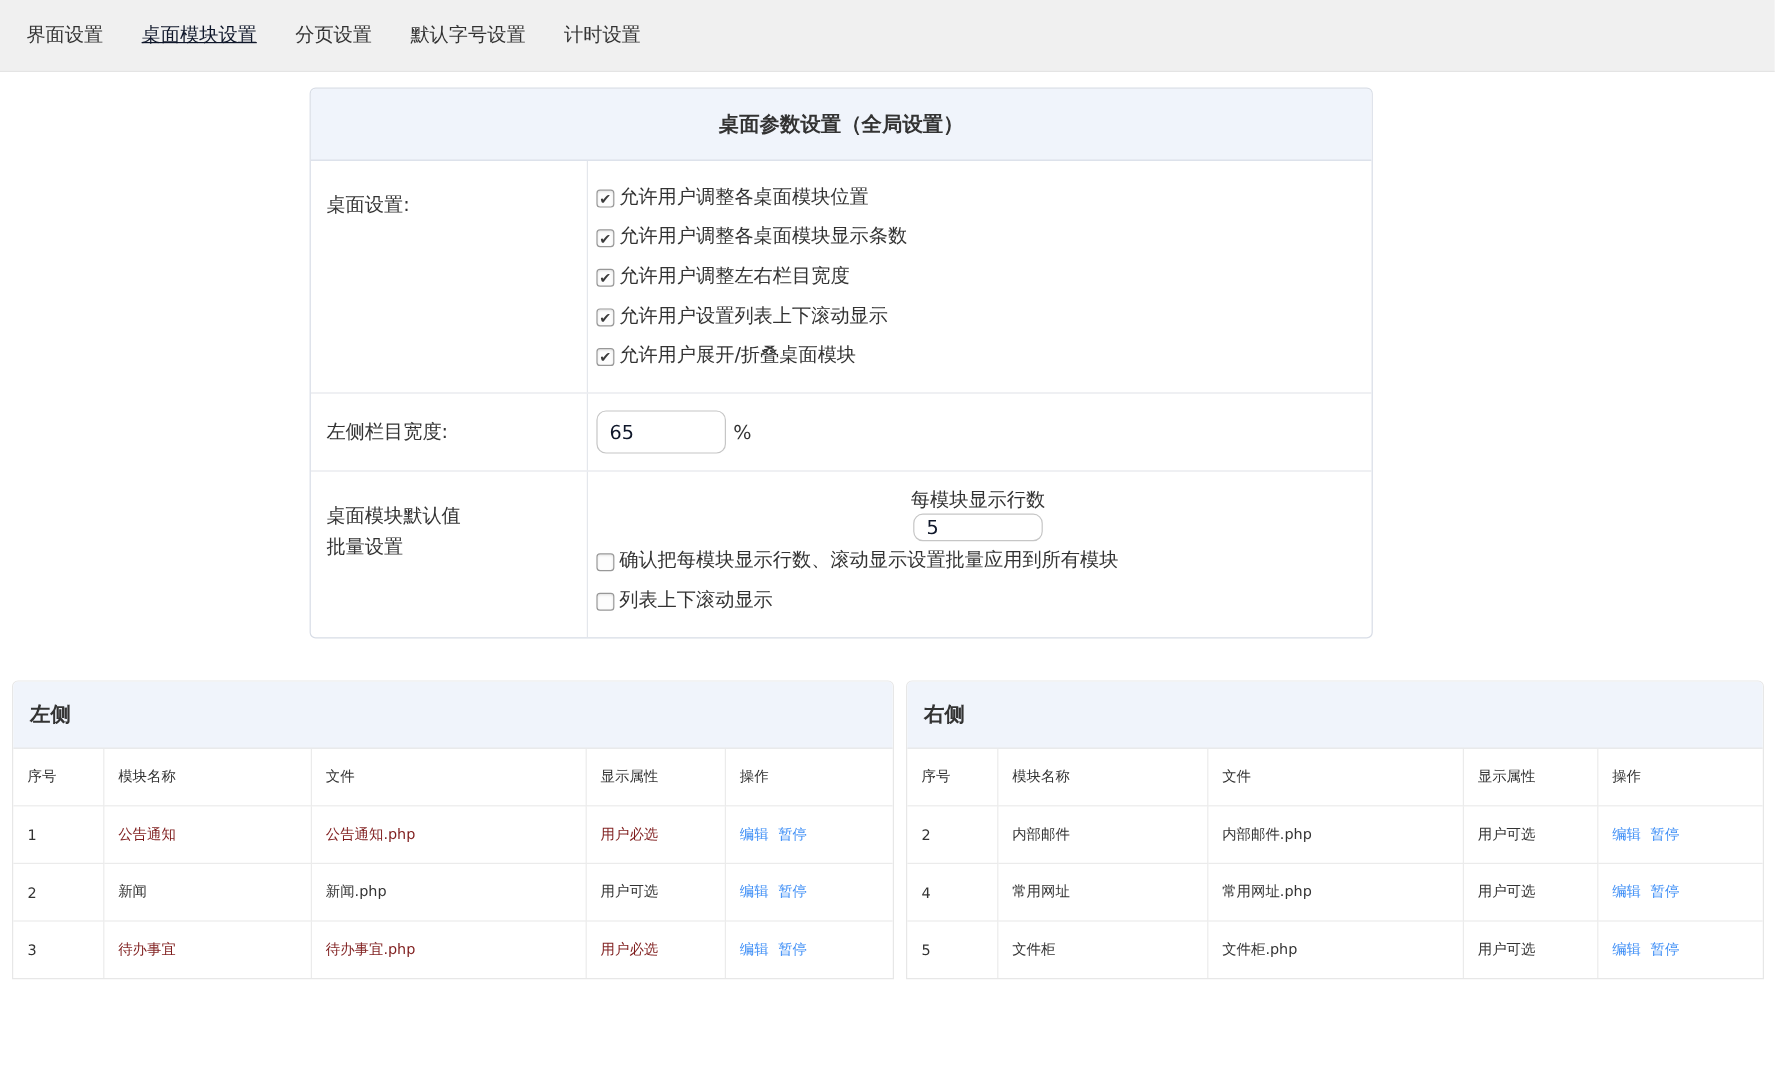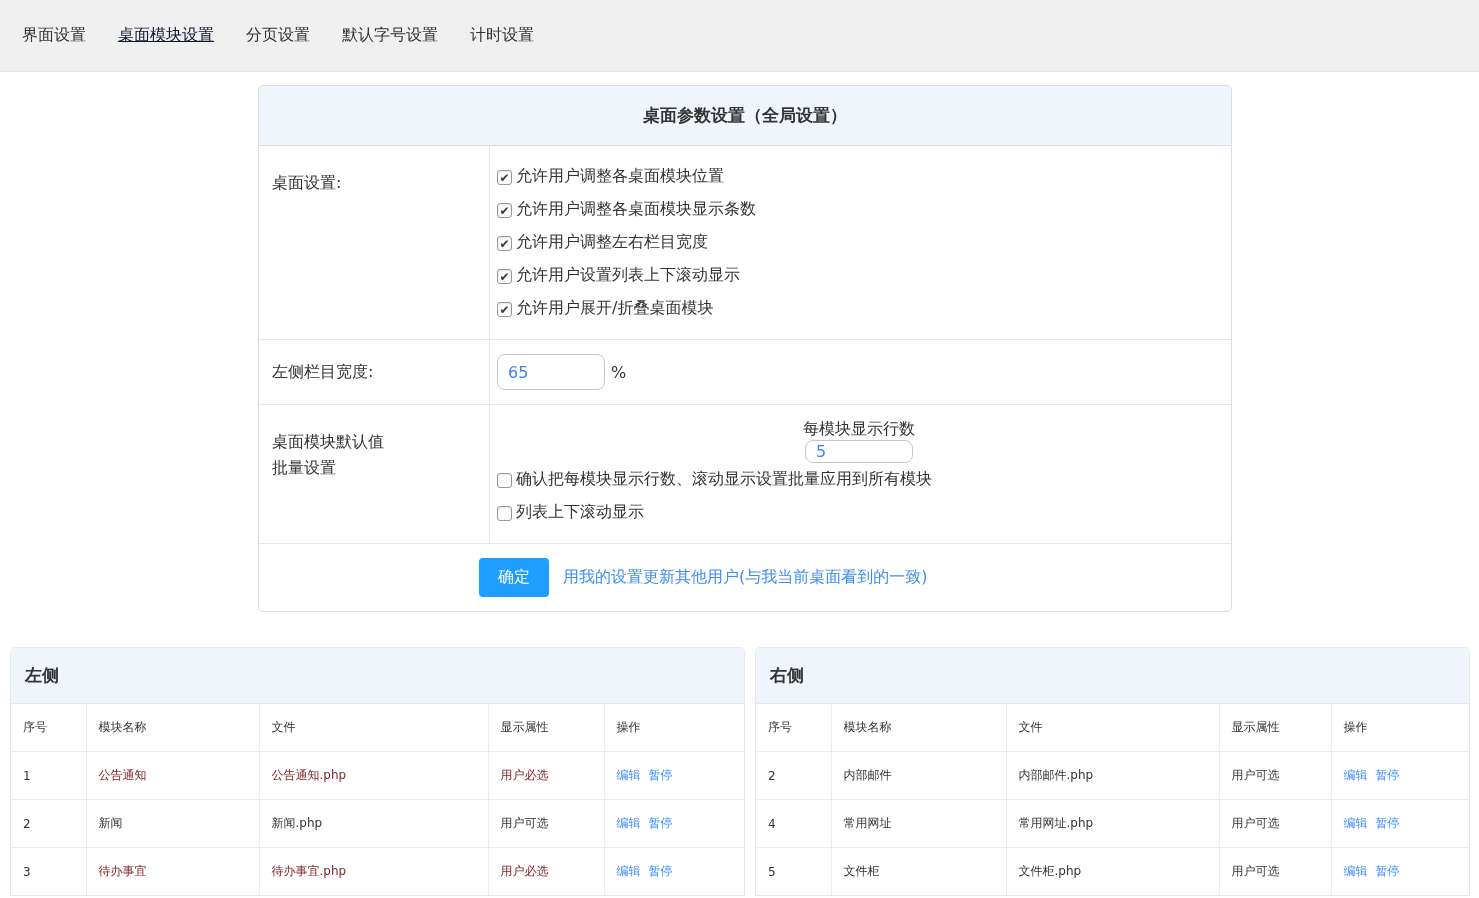--- a/index.html
+++ b/index.html
@@ -7,40 +7,40 @@
   body {
     font-family: "DejaVu Sans", "Liberation Sans", sans-serif;
     font-size: 16px;
     color: #333;
     background: #fff;
   }
   a { text-decoration: none; cursor: pointer; }
 
   
   .tabbar {
-    height: 72px;
+    height: 60px;
     background: #f0f0f0;
     border-bottom: 1px solid #e4e4e4;
     display: flex;
     align-items: center;
     padding-left: 10px;
   }
   .tab {
     padding: 0 12px;
     margin-right: 8px;
     font-size: 16px;
     color: #333;
     cursor: pointer;
     white-space: nowrap;
   }
   .tab.active { color: #0f172a; text-decoration: underline; }
 
   
   .panel {
-    width: 974px;
+    width: 886px;
     margin: 13px 0 16px 258px;
     border: 1px solid #d8dde6;
     border-radius: 5px;
     background: #fff;
     overflow: hidden;
   }
   .panel-header {
     background: #f0f4fb;
     border-bottom: 1px solid #d8dde6;
     text-align: center;
@@ -84,21 +84,21 @@
   }
 
   .txt {
     height: 36px;
     width: 108px;
     border: 1px solid #c6c6c6;
     border-radius: 8px;
     padding: 0 10px;
     font-size: 16px;
     font-family: inherit;
-    color: #3b82f6;
+    color: #0f172a;
     outline: none;
     background: #fff;
   }
   .unit { margin-left: 6px; }
   .inline-row { display: flex; align-items: center; height: 44px; flex-direction: column; }
 
   .actions-row { padding: 14px 0 14px 220px; display: flex; align-items: center; }
   .btn-primary {
     background: #1e9fff;
     border: none;
@@ -212,24 +212,20 @@
         <span class="cb"></span>
         <span>确认把每模块显示行数、滚动显示设置批量应用到所有模块</span>
       </label>
       <label class="cbline">
         <span class="cb"></span>
         <span>列表上下滚动显示</span>
       </label>
     </div>
   </div>
 
-  <div class="prow actions-row">
-    <button class="btn-primary">确定</button>
-    <a class="update-link">用我的设置更新其他用户(与我当前桌面看到的一致)</a>
-  </div>
 </div>
 
 <div class="tables">
 
   <div class="gtable left">
     <div class="gheader">左侧</div>
     <table>
       <colgroup>
           <col style="width:75px">
           <col style="width:173px">

